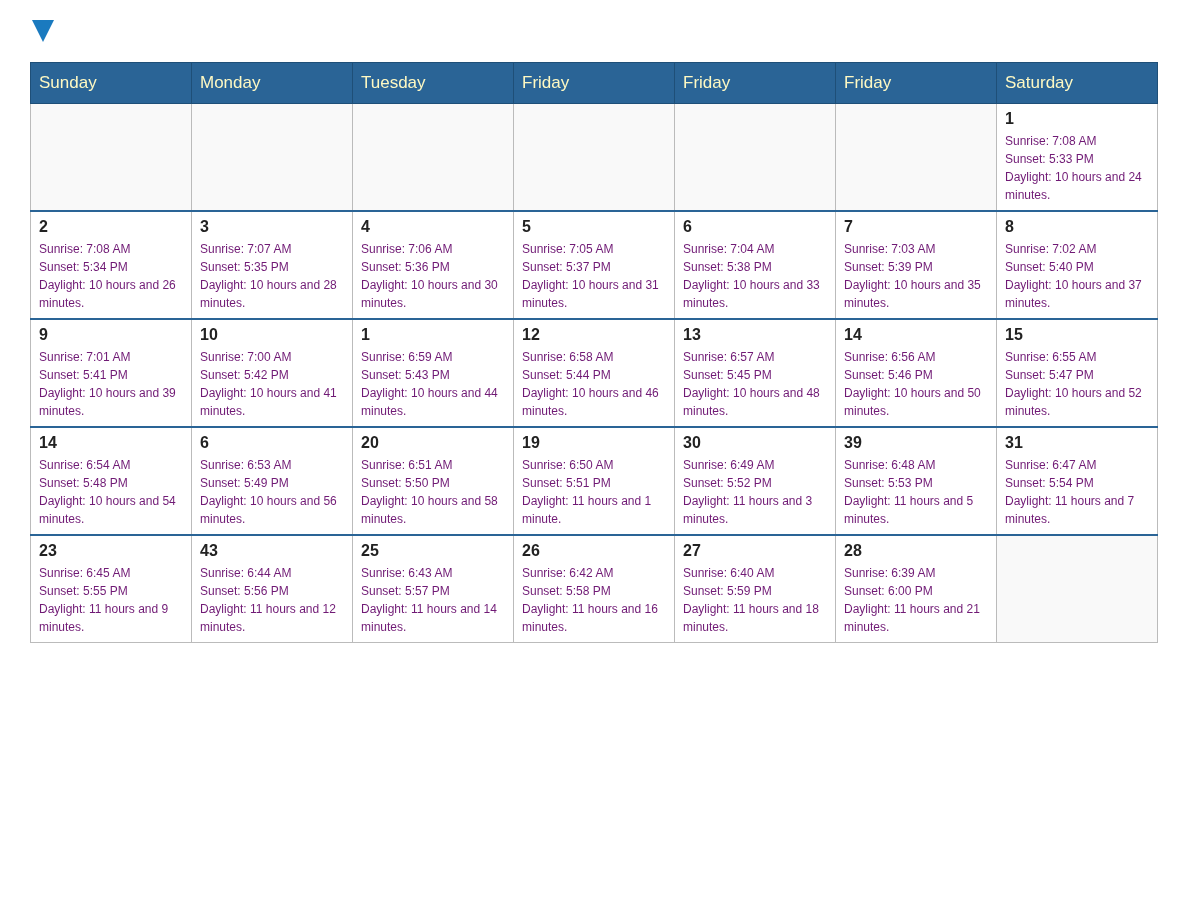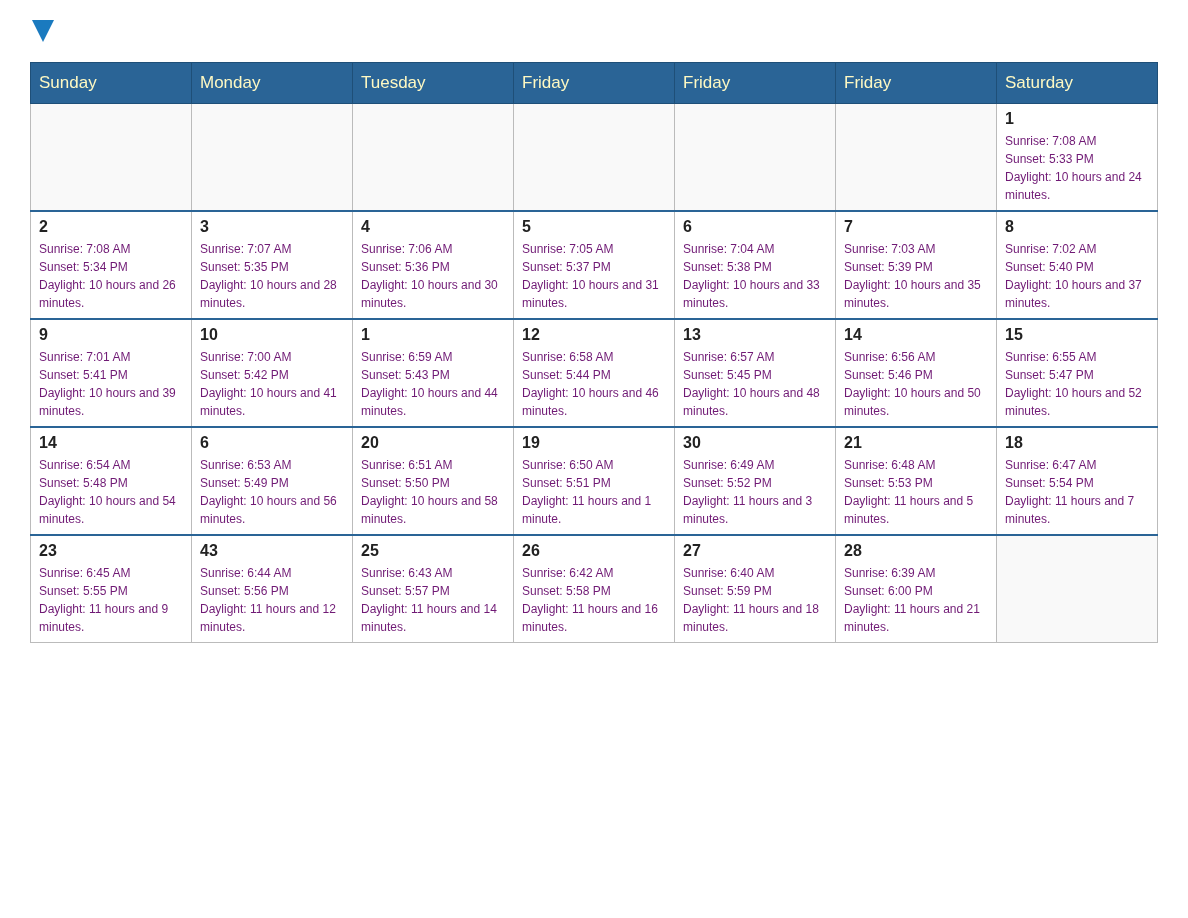--- a/index.html
+++ b/index.html
@@ -205,25 +205,25 @@
         </td>
         <td>
           <span class="day-number">19</span>
           <div class="day-info">Sunrise: 6:50 AM<br>Sunset: 5:51 PM<br>Daylight: 11 hours and 1 minute.</div>
         </td>
         <td>
           <span class="day-number">30</span>
           <div class="day-info">Sunrise: 6:49 AM<br>Sunset: 5:52 PM<br>Daylight: 11 hours and 3 minutes.</div>
         </td>
         <td>
-          <span class="day-number">21</span>
+          <span class="day-number">39</span>
           <div class="day-info">Sunrise: 6:48 AM<br>Sunset: 5:53 PM<br>Daylight: 11 hours and 5 minutes.</div>
         </td>
         <td>
-          <span class="day-number">18</span>
+          <span class="day-number">31</span>
           <div class="day-info">Sunrise: 6:47 AM<br>Sunset: 5:54 PM<br>Daylight: 11 hours and 7 minutes.</div>
         </td>
       </tr>
       <tr class="row-divider">
         <td>
           <span class="day-number">23</span>
           <div class="day-info">Sunrise: 6:45 AM<br>Sunset: 5:55 PM<br>Daylight: 11 hours and 9 minutes.</div>
         </td>
         <td>
           <span class="day-number">43</span>

